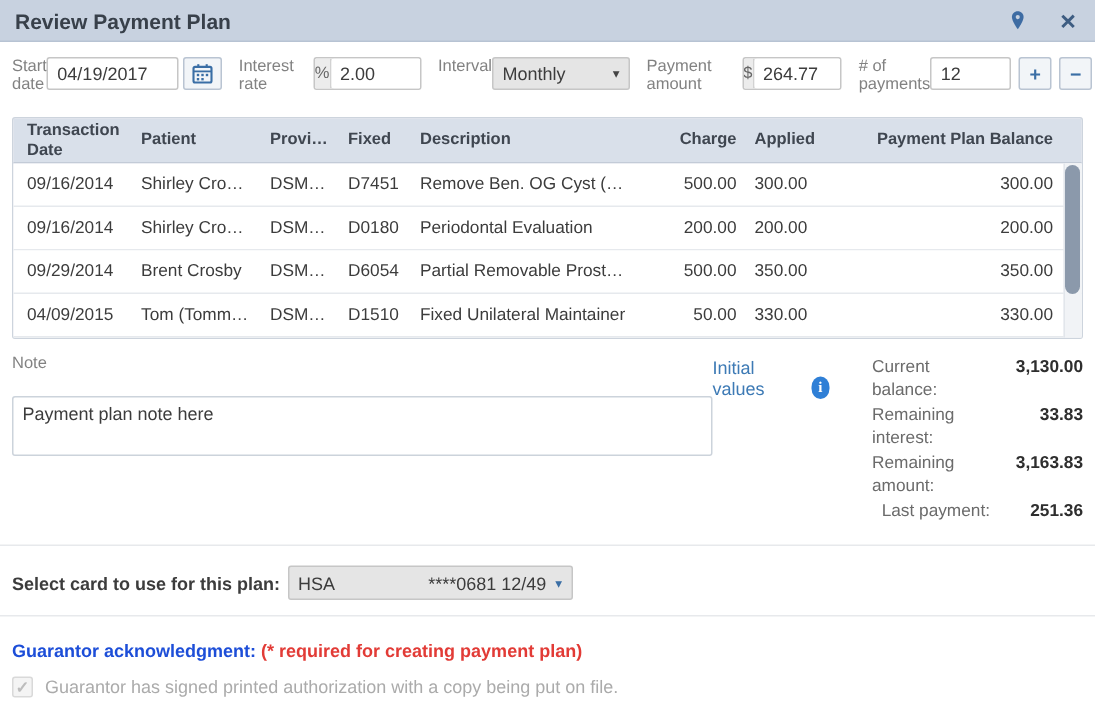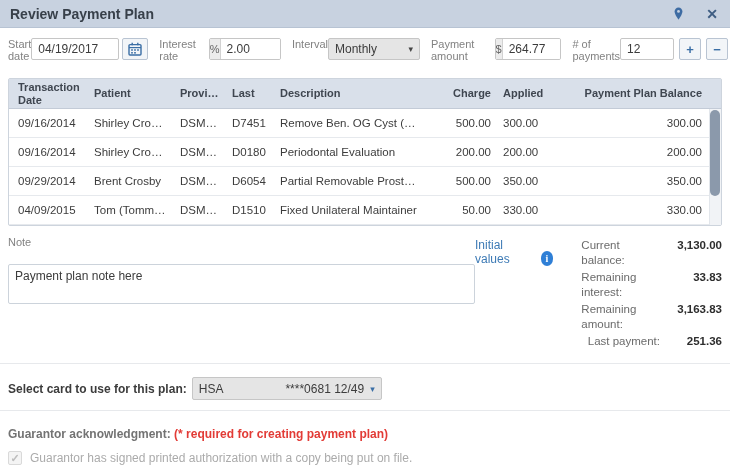--- a/index.html
+++ b/index.html
@@ -97,21 +97,21 @@
   .card-row { display: flex; align-items: center; padding: 13px 8px 0 8px; flex: 0 0 auto; }
   .card-label { font-size: 12px; font-weight: bold; color: #3c3c3c; margin-right: 5px; }
   .card-select { width: 190px; height: 23px; }
   .card-name { flex: 1 1 auto; text-align: left; }
   .card-number { flex: 0 0 auto; }
   .caret-blue { color: #3a6ea5; font-size: 9px; margin-left: 6px; }
 
   
   .guarantor { padding: 16px 8px 0 8px; flex: 0 0 auto; }
   .g-title-row { font-size: 12px; margin-bottom: 10px; }
-  .g-label { font-weight: bold; color: #737373; }
+  .g-label { font-weight: bold; color: #1d4ed8; }
   .g-required { color: #e23b36; font-weight: bold; }
   .g-check-row { display: flex; align-items: center; gap: 8px; }
   .checkbox { width: 14px; height: 14px; border: 1px solid #d9d9d9; background: #f4f4f4; border-radius: 2px;
               display: inline-flex; align-items: center; justify-content: center;
               color: #bdbdbd; font-size: 11px; font-weight: bold; }
   .g-check-label { font-size: 12px; color: #ababab; }
 </style>
 </head>
 <body>
 
@@ -191,21 +191,21 @@
         <span class="caret">▾</span>
       </span>
     </div>
   </div>
 
   <div class="table-wrap">
     <div class="thead">
       <span class="c col-date">Transaction Date</span>
       <span class="c col-patient">Patient</span>
       <span class="c col-provider">Provider</span>
-      <span class="c col-code">Last</span>
+      <span class="c col-code">Fixed</span>
       <span class="c col-desc">Description</span>
       <span class="c col-charge">Charge</span>
       <span class="c col-applied">Applied</span>
       <span class="c col-balance">Payment Plan Balance</span>
       <span class="c col-sb"></span>
     </div>
     <div class="tbody">
       <div class="trow">
         <span class="c col-date">09/16/2014</span>
         <span class="c col-patient">Shirley Crosby</span>

